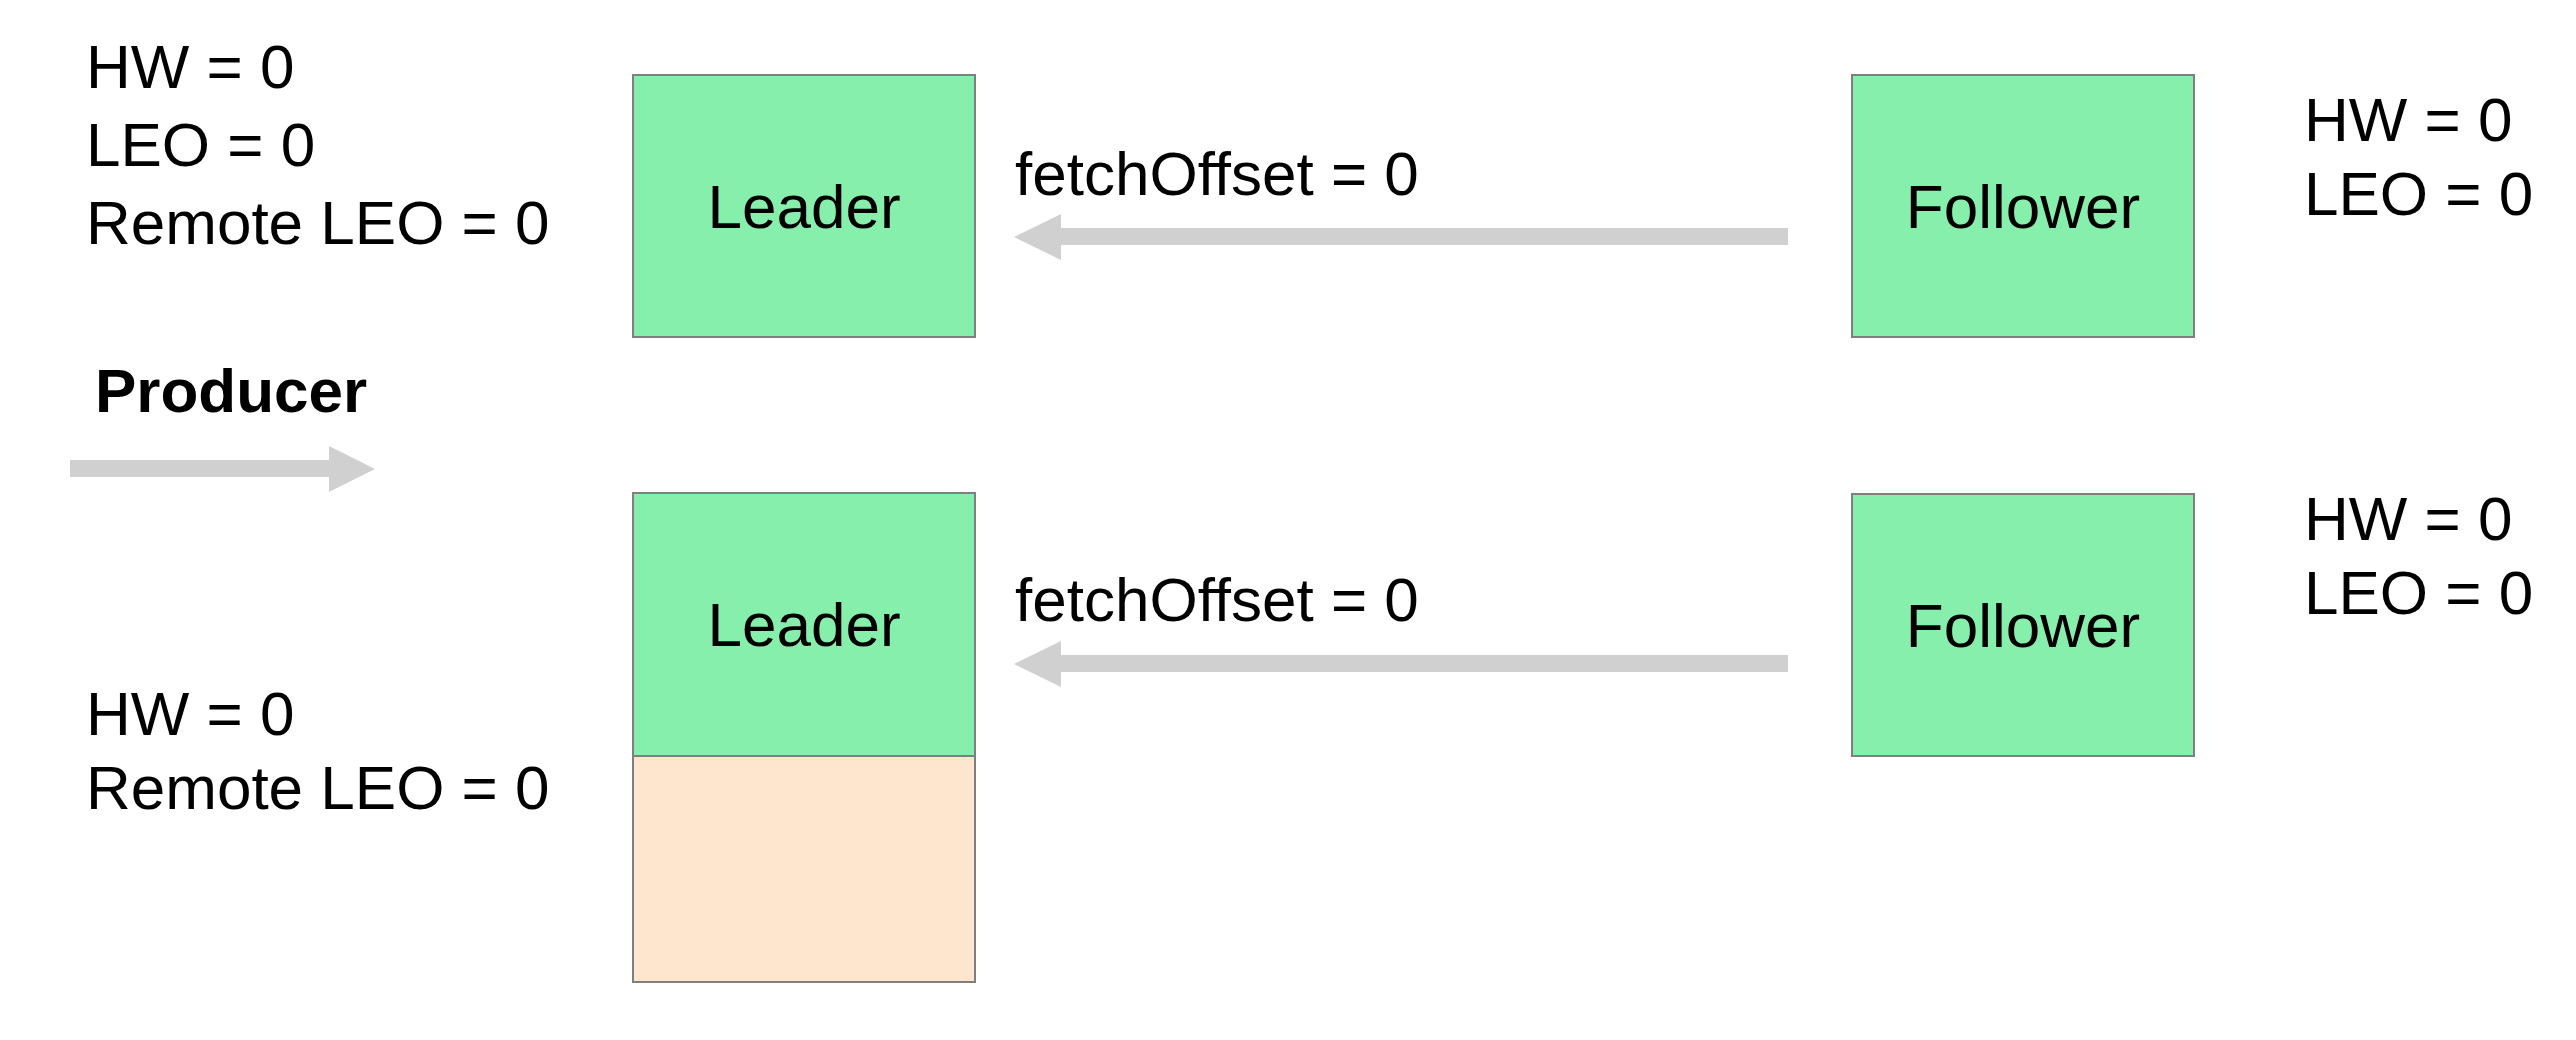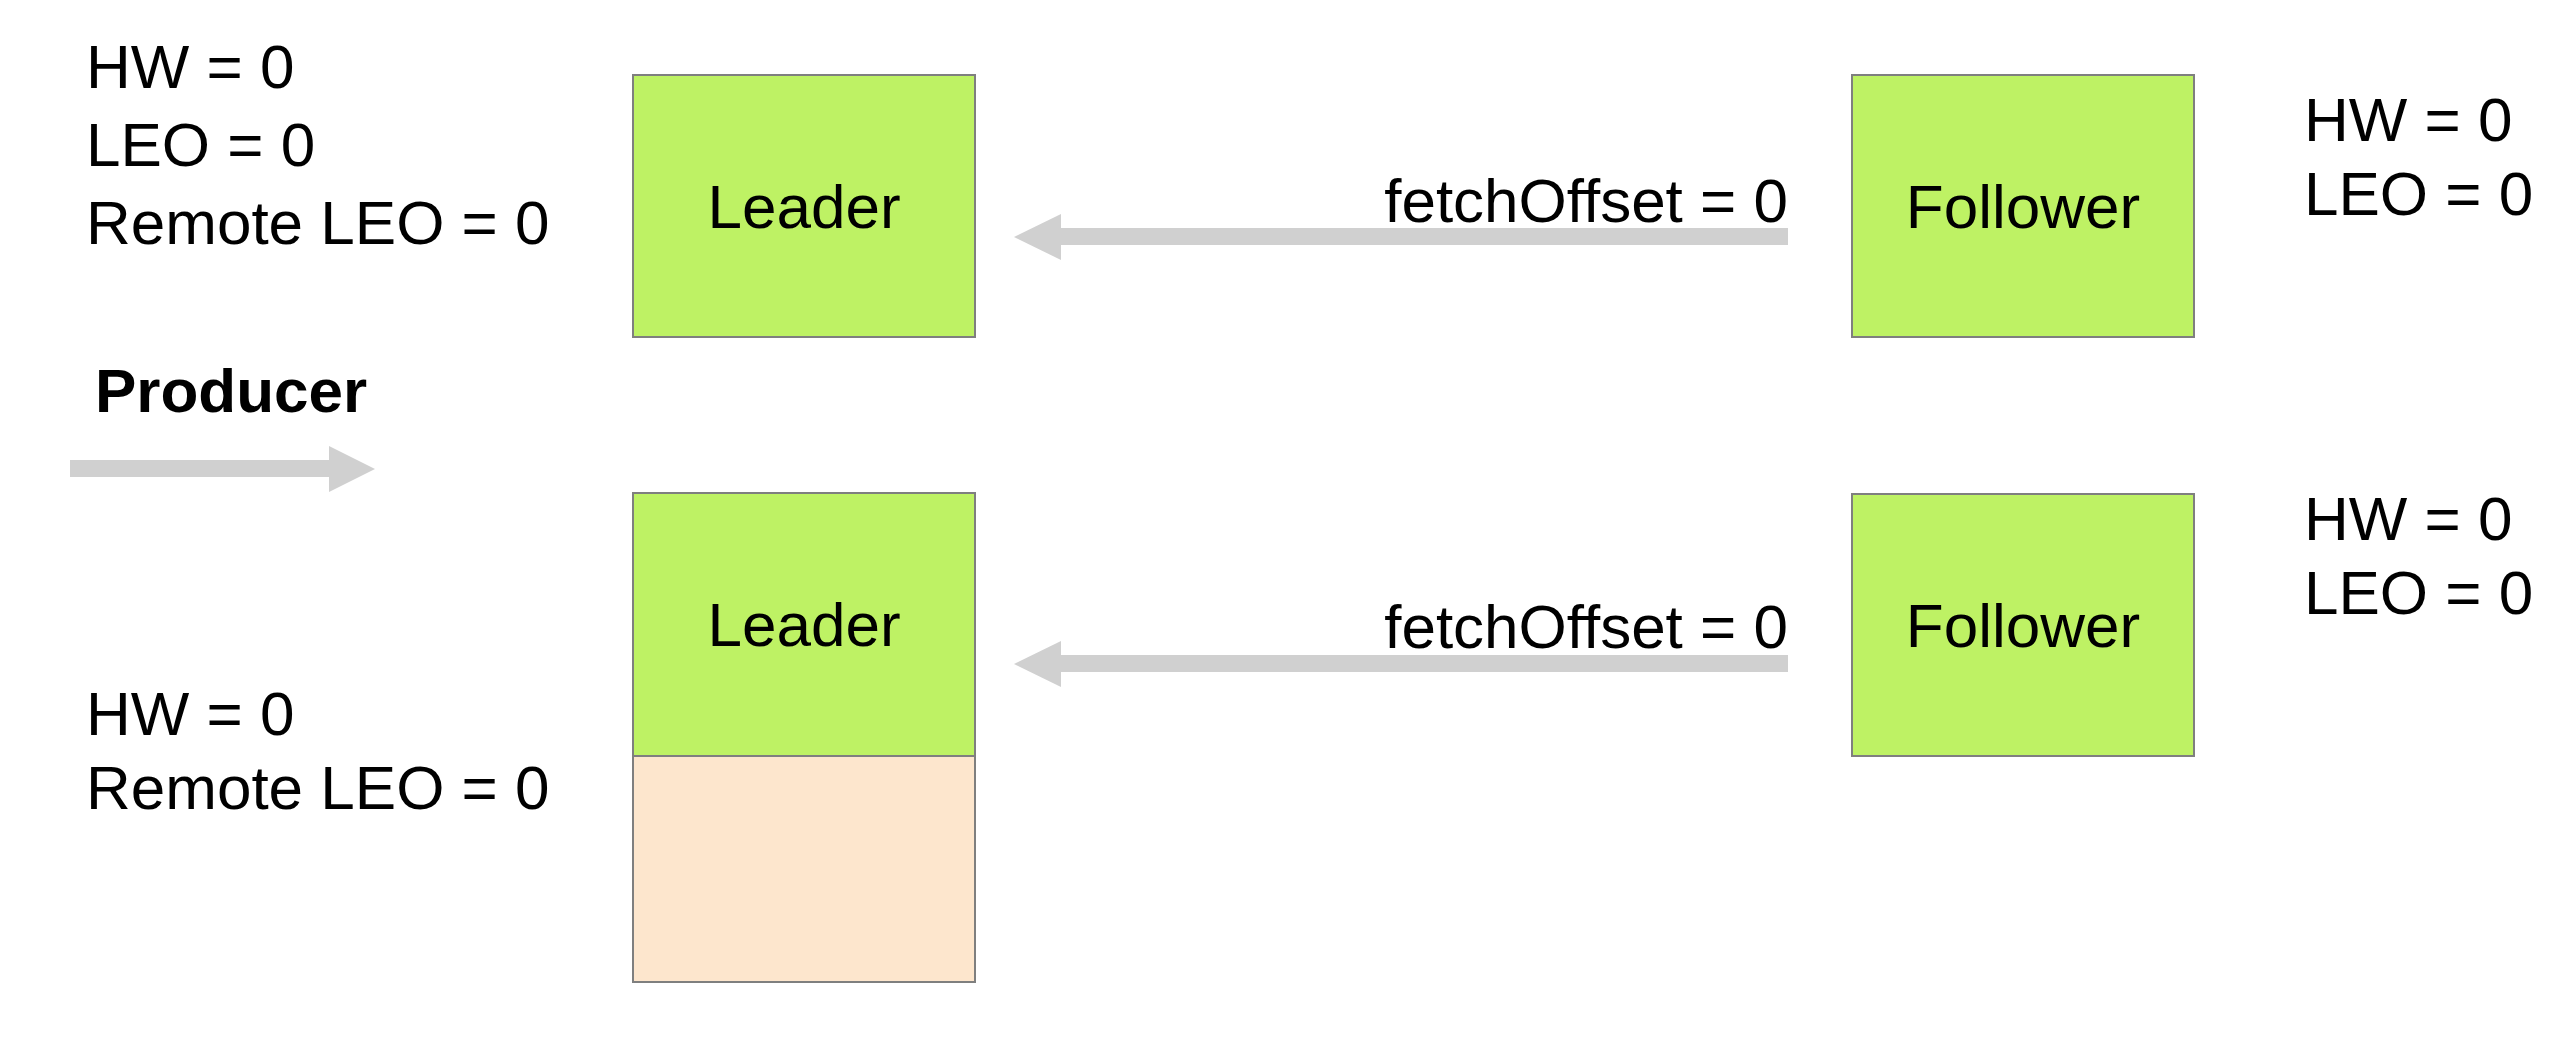--- a/index.html
+++ b/index.html
@@ -27,44 +27,43 @@
   .lh90 .line { line-height: 74px; }
   .box {
     position: absolute;
     box-sizing: border-box;
     border: 2.5px solid #7f7f7f;
     display: flex;
     align-items: center;
     justify-content: center;
     font-size: 62px;
   }
-  .box-blue   { background: #bef264; }
+  .box-blue   { background: #86efac; }
   .box-orange { background: #fde6cd; }
 
   .leader-box-top      { left: 632px;  top: 74px;  width: 344px; height: 264px; }
   .follower-box-top    { left: 1851px; top: 74px;  width: 344px; height: 264px; }
   .leader-box-bottom   { left: 632px;  top: 492px; width: 344px; height: 265px; }
   .leader-log-bottom   { left: 632px;  top: 755px; width: 344px; height: 228px; }
   .follower-box-bottom { left: 1851px; top: 493px; width: 344px; height: 264px; }
 
   .stats-top-left     { left: 86px;  top: 28px;  }
   .stats-top-right    { left: 2304px; top: 83px; }
   .producer-label     { left: 95px;  top: 354px; font-weight: bold; }
   .stats-bottom-left  { left: 86px;  top: 677px; }
   .stats-bottom-right { left: 2304px; top: 482px; }
 
   .fetch-label {
     position: absolute;
     left: 1015px;
     width: 773px;
-    text-align: right;
+    text-align: left;
     font-size: 62px;
     line-height: 74px;
     white-space: nowrap;
-    margin-top: 27px;
   }
   .fetch-label-top    { top: 137px; }
   .fetch-label-bottom { top: 563px; }
 
   .arrow { position: absolute; }
   .arrow .shaft {
     position: absolute;
     background: #d0d0d0;
     height: 17px;
   }

